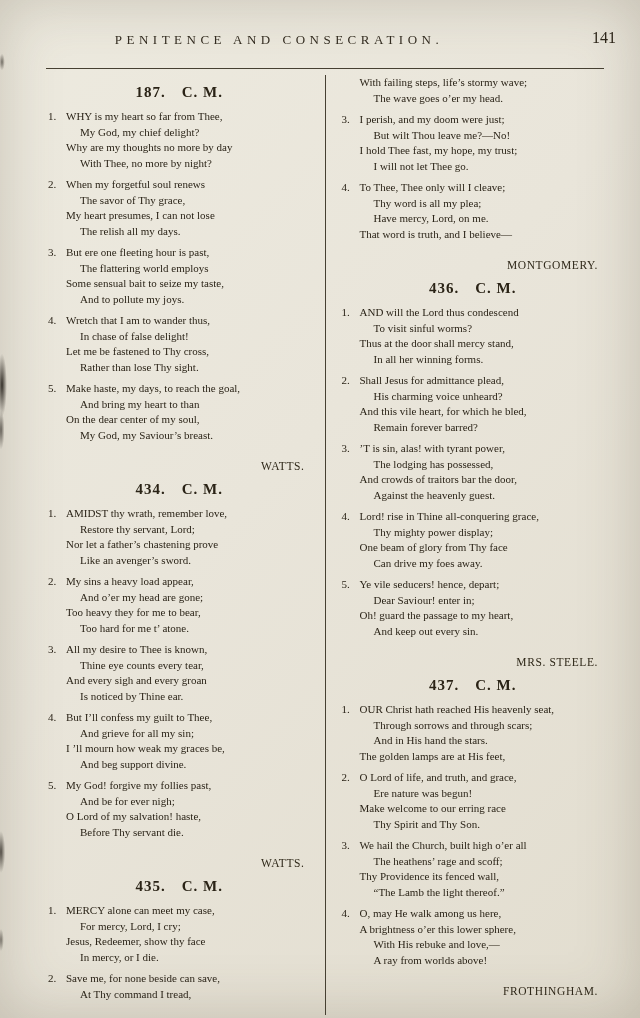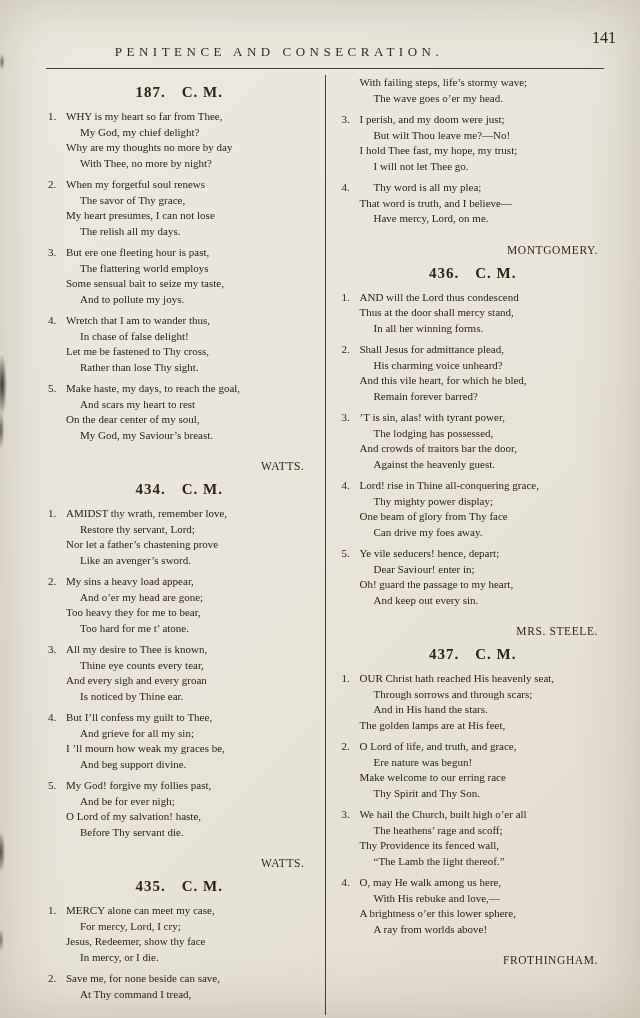--- a/index.html
+++ b/index.html
@@ -20,21 +20,21 @@
       radial-gradient(ellipse 7px 45px at 2px 385px, rgba(25,20,14,.85), transparent 70%),
       radial-gradient(ellipse 5px 28px at 1px 430px, rgba(25,20,14,.6), transparent 70%),
       radial-gradient(ellipse 6px 30px at 1px 852px, rgba(25,20,14,.7), transparent 70%),
       radial-gradient(ellipse 4px 12px at 2px 62px, rgba(25,20,14,.55), transparent 70%),
       radial-gradient(ellipse 4px 16px at 1px 940px, rgba(25,20,14,.5), transparent 70%);
   }
   .header{
     position:relative;height:34px;padding-top:30px;
   }
   .running-title{
-    position:absolute;left:0;right:90px;top:44px;
+    position:absolute;left:0;right:90px;top:32px;
     text-align:center;
     font-size:13px;letter-spacing:4.5px;
     color:#332c20;
     padding-left:8px;
   }
   .page-number{
     position:absolute;right:24px;top:29px;
     font-size:16px;color:#2b2418;
   }
   .header-rule{
@@ -115,21 +115,21 @@
         <div class="verse">
           <span class="vnum">4.</span>
           <div class="line i0">Wretch that I am to wander thus,</div>
           <div class="line i1">In chase of false delight!</div>
           <div class="line i0">Let me be fastened to Thy cross,</div>
           <div class="line i1">Rather than lose Thy sight.</div>
         </div>
         <div class="verse">
           <span class="vnum">5.</span>
           <div class="line i0">Make haste, my days, to reach the goal,</div>
-          <div class="line i1">And scars my heart to rest</div>
+          <div class="line i1">And bring my heart to than</div>
           <div class="line i0">On the dear center of my soul,</div>
           <div class="line i1">My God, my Saviour’s breast.</div>
         </div>
         <div class="attribution">WATTS.</div>
         <div class="hymn-heading"><span class="hymn-number">434.</span><span class="hymn-meter">C. M.</span></div>
         <div class="verse">
           <span class="vnum">1.</span>
           <div class="line i0">AMIDST thy wrath, remember love,</div>
           <div class="line i1">Restore thy servant, Lord;</div>
           <div class="line i0">Nor let a father’s chastening prove</div>
@@ -186,29 +186,31 @@
         </div>
         <div class="verse">
           <span class="vnum">3.</span>
           <div class="line i0">I perish, and my doom were just;</div>
           <div class="line i1">But wilt Thou leave me?—No!</div>
           <div class="line i0">I hold Thee fast, my hope, my trust;</div>
           <div class="line i1">I will not let Thee go.</div>
         </div>
         <div class="verse">
           <span class="vnum">4.</span>
+          <div class="line i0">To Thee, Thee only will I cleave;</div>
           <div class="line i1">Thy word is all my plea;</div>
+          <div class="line i1">Have mercy, Lord, on me.</div>
           <div class="line i0">That word is truth, and I believe—</div>
-          <div class="line i1">Have mercy, Lord, on me.</div>
         </div>
         <div class="attribution">MONTGOMERY.</div>
         <div class="hymn-heading"><span class="hymn-number">436.</span><span class="hymn-meter">C. M.</span></div>
         <div class="verse">
           <span class="vnum">1.</span>
           <div class="line i0">AND will the Lord thus condescend</div>
+          <div class="line i1">To visit sinful worms?</div>
           <div class="line i0">Thus at the door shall mercy stand,</div>
           <div class="line i1">In all her winning forms.</div>
         </div>
         <div class="verse">
           <span class="vnum">2.</span>
           <div class="line i0">Shall Jesus for admittance plead,</div>
           <div class="line i1">His charming voice unheard?</div>
           <div class="line i0">And this vile heart, for which he bled,</div>
           <div class="line i1">Remain forever barred?</div>
         </div>
@@ -252,20 +254,20 @@
         <div class="verse">
           <span class="vnum">3.</span>
           <div class="line i0">We hail the Church, built high o’er all</div>
           <div class="line i1">The heathens’ rage and scoff;</div>
           <div class="line i0">Thy Providence its fenced wall,</div>
           <div class="line i1">“The Lamb the light thereof.”</div>
         </div>
         <div class="verse">
           <span class="vnum">4.</span>
           <div class="line i0">O, may He walk among us here,</div>
+          <div class="line i0">A brightness o’er this lower sphere,</div>
           <div class="line i1">With His rebuke and love,—</div>
-          <div class="line i0">A brightness o’er this lower sphere,</div>
           <div class="line i1">A ray from worlds above!</div>
         </div>
         <div class="attribution">FROTHINGHAM.</div>
       </div>
   </div>
 </div>
 
 </body></html>

